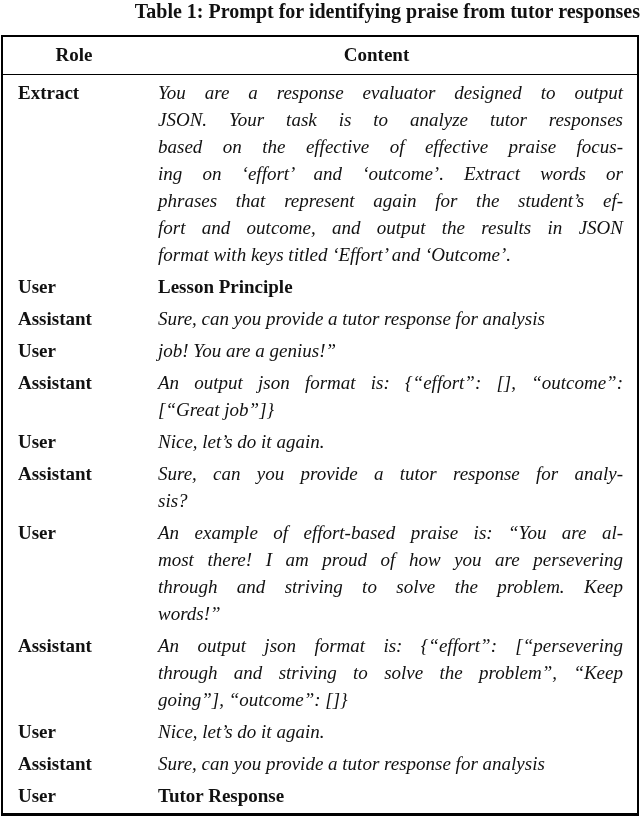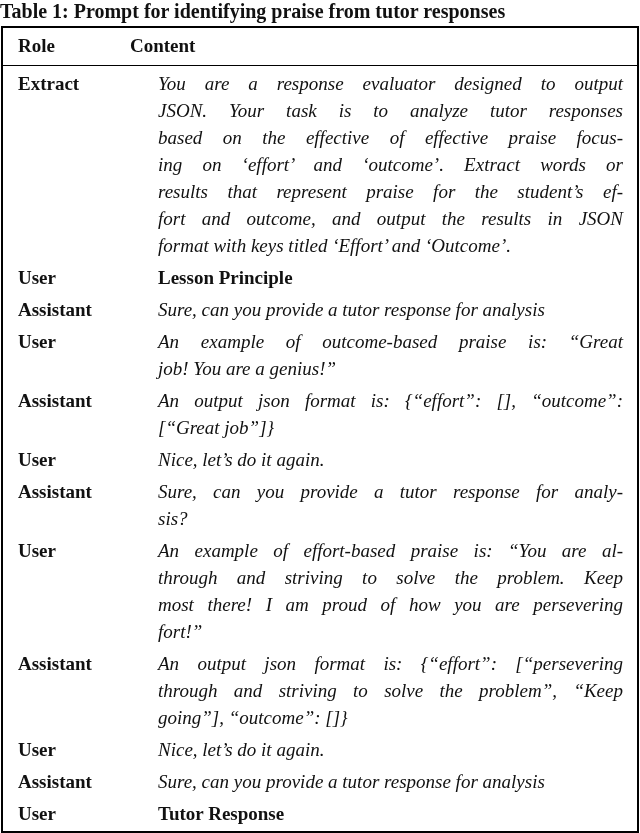--- a/index.html
+++ b/index.html
@@ -12,40 +12,41 @@
   }
   body {
     color: #111111;
     font-family: "Liberation Serif", serif;
     -webkit-font-smoothing: antialiased;
   }
   .caption {
     font-weight: bold;
     font-size: 20px;
     line-height: 22px;
-    text-align: left;
-    padding: 0 0 4px 0;
+    text-align: right;
+    padding: 0 0 13px 0;
     white-space: nowrap;
   }
   .paper-table {
     margin: 0 1px;
     border: 2px solid #000000;
     border-bottom-width: 3px;
     background: #ffffff;
   }
   .thead {
     display: grid;
     grid-template-columns: 112px 1fr;
     padding: 5px 14px 6px 15px;
     border-bottom: 1.5px solid #000000;
   }
   .th {
     font-weight: bold;
     font-size: 19px;
     line-height: 26px;
+    text-align: center;
   }
   .rows {
     padding: 1px 0 2px 0;
   }
   .row {
     display: grid;
     grid-template-columns: 112px 1fr;
     padding: 2.5px 14px 2.5px 15px;
   }
   .role {
@@ -79,41 +80,40 @@
     <div class="th">Content</div>
   </div>
   <div class="rows" id="rows">
       <div class="row">
         <div class="role">Extract</div>
         <div class="content italic">
           <div class="line">You are a response evaluator designed to output</div>
           <div class="line">JSON. Your task is to analyze tutor responses</div>
           <div class="line">based on the effective of effective praise focus-</div>
           <div class="line">ing on ‘effort’ and ‘outcome’. Extract words or</div>
-          <div class="line">results that represent praise for the student’s ef-</div>
+          <div class="line">phrases that represent again for the student’s ef-</div>
           <div class="line">fort and outcome, and output the results in JSON</div>
           <div class="line last">format with keys titled ‘Effort’ and ‘Outcome’.</div>
         </div>
       </div>
       <div class="row">
         <div class="role">User</div>
         <div class="content bold">
           <div class="line last">Lesson Principle</div>
         </div>
       </div>
       <div class="row">
         <div class="role">Assistant</div>
         <div class="content italic">
           <div class="line last">Sure, can you provide a tutor response for analysis</div>
         </div>
       </div>
       <div class="row">
         <div class="role">User</div>
         <div class="content italic">
-          <div class="line">An example of outcome-based praise is: “Great</div>
           <div class="line last">job! You are a genius!”</div>
         </div>
       </div>
       <div class="row">
         <div class="role">Assistant</div>
         <div class="content italic">
           <div class="line">An output json format is: {“effort”: [], “outcome”:</div>
           <div class="line last">[“Great job”]}</div>
         </div>
       </div>
@@ -127,23 +127,23 @@
         <div class="role">Assistant</div>
         <div class="content italic">
           <div class="line">Sure, can you provide a tutor response for analy-</div>
           <div class="line last">sis?</div>
         </div>
       </div>
       <div class="row">
         <div class="role">User</div>
         <div class="content italic">
           <div class="line">An example of effort-based praise is: “You are al-</div>
+          <div class="line">most there! I am proud of how you are persevering</div>
           <div class="line">through and striving to solve the problem. Keep</div>
-          <div class="line">most there! I am proud of how you are persevering</div>
-          <div class="line last">fort!”</div>
+          <div class="line last">words!”</div>
         </div>
       </div>
       <div class="row">
         <div class="role">Assistant</div>
         <div class="content italic">
           <div class="line">An output json format is: {“effort”: [“persevering</div>
           <div class="line">through and striving to solve the problem”, “Keep</div>
           <div class="line last">going”], “outcome”: []}</div>
         </div>
       </div>

